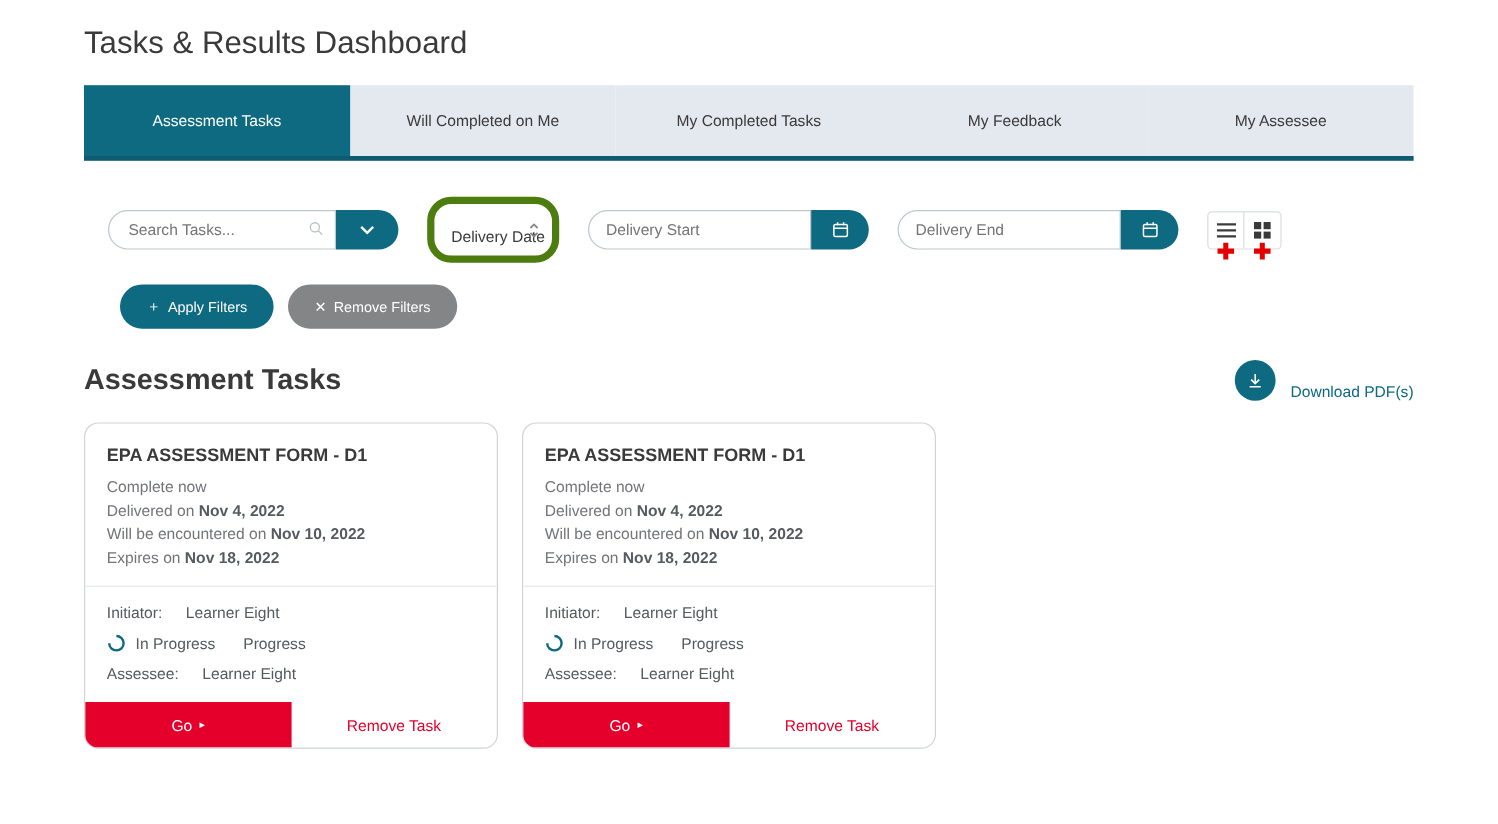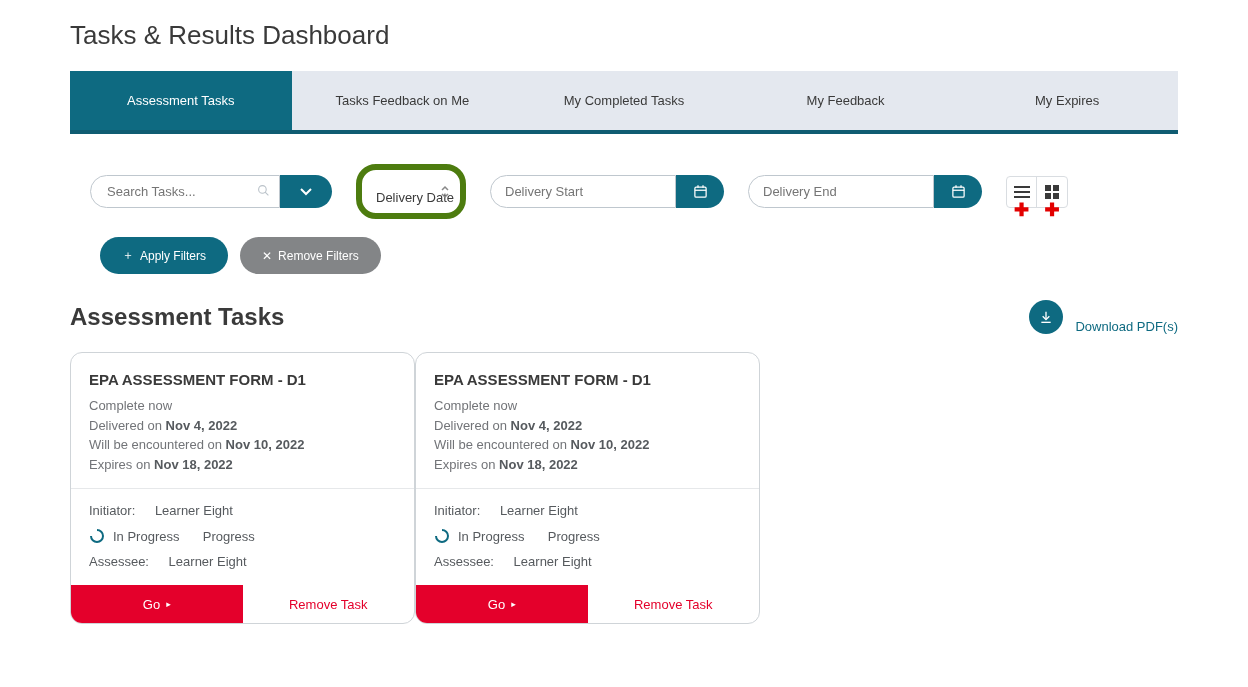--- a/index.html
+++ b/index.html
@@ -36,45 +36,45 @@
 .btn { border: none; border-radius: 20px; padding: 10px 22px; font-size: 12px; color: #fff; cursor: pointer; display: flex; align-items: center; gap: 6px; }
 .btn.apply { background: #0e6a81; }
 .btn.remove { background: #838587; }
 
 .section-row { display: flex; justify-content: space-between; align-items: center; margin-bottom: 18px; }
 .section-title { font-size: 24px; font-weight: 600; color: #3a3a3a; }
 .download { display: flex; align-items: flex-end; gap: 12px; color: #0e6a81; font-size: 13px; cursor: pointer; }
 .download .circ { width: 34px; height: 34px; border-radius: 50%; background: #0e6a81; display: flex; align-items: center; justify-content: center; }
 .download .circ svg { stroke: #fff; }
 
-.cards { display: flex; }
+.cards { display: flex; gap: 20px; }
 .card { width: 345px; border: 1px solid #cfd4d8; border-radius: 12px; overflow: hidden; }
 .card-top { padding: 18px 18px 14px 18px; border-bottom: 1px solid #e6e8ea; }
 .card-title { font-size: 15px; font-weight: 700; color: #3a3a3a; margin-bottom: 8px; }
 .meta { font-size: 13px; color: #727478; line-height: 1.5; }
 .meta b { color: #565a5e; font-weight: 600; }
 .card-mid { padding: 14px 18px 16px 18px; font-size: 13px; color: #565a5e; }
 .card-mid .row { display: flex; align-items: center; gap: 8px; margin-bottom: 10px; }
 .card-mid .row:last-child { margin-bottom: 0; }
 .spinner { width: 16px; height: 16px; }
 .card-actions { display: flex; height: 38px; }
 .gobtn { flex: 1; background: #e4002b; color: #fff; font-size: 13px; display: flex; align-items: center; justify-content: center; gap: 6px; cursor: pointer; }
 .rmbtn { flex: 1; color: #e4002b; font-size: 13px; display: flex; align-items: center; justify-content: center; cursor: pointer; }
 </style>
 </head>
 <body>
 
 <h1 class="page-title">Tasks &amp; Results Dashboard</h1>
 
 <div class="tabs">
   <div class="tab active">Assessment Tasks</div>
-  <div class="tab">Tasks Feedback on Me</div>
+  <div class="tab">Will Completed on Me</div>
   <div class="tab">My Completed Tasks</div>
   <div class="tab">My Feedback</div>
-  <div class="tab">My Expires</div>
+  <div class="tab">My Assessee</div>
 </div>
 
 <div class="filters-row">
   <div class="search-group">
     <div class="search-wrap">
       <input class="search-input" placeholder="Search Tasks..." style="">
       <span class="mag">
         <svg width="13" height="13" viewBox="0 0 24 24" fill="none" stroke="#bac2c9" stroke-width="2">
             <circle cx="10" cy="10" r="7"></circle>
             <line x1="21" y1="21" x2="15" y2="15"></line>

